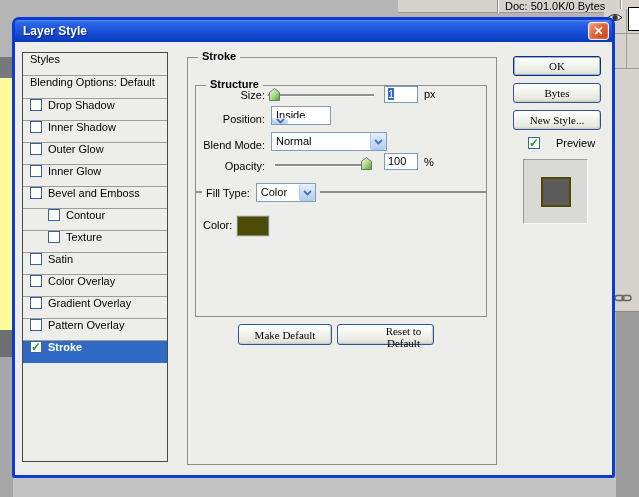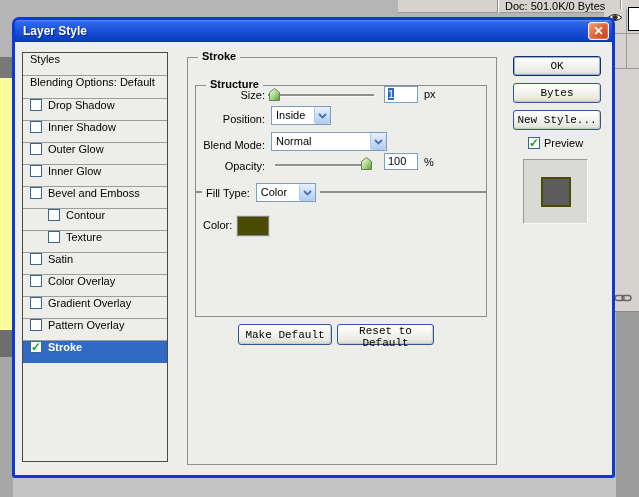--- a/index.html
+++ b/index.html
@@ -86,28 +86,28 @@
             display:flex; align-items:center; justify-content:center; }
 
   
   .track { height:2px; background:#909090; box-shadow:0 1px 0 #F8F8F8; }
   .thumb { width:11px; height:13px; cursor:pointer; }
 
   
   .swatch { width:32px; height:20px; border:1px solid #828282; box-shadow:0 0 0 1px #D8D8D4; cursor:pointer; }
 
   
-  .xpbtn { border:1px solid #31549C; border-radius:3px; font-family:Liberation Mono, monospace;
+  .xpbtn { border:1px solid #31549C; border-radius:3px; font-family:Liberation Serif, serif;
            font-size:11px; color:#000; cursor:pointer; text-align:center;
            background:linear-gradient(180deg,#FFFFFF 0%,#F4F4EE 45%,#E9E9E2 80%,#D6D6CA 100%);
            box-shadow:inset -1px -1px 1px #C8C8BC; }
   .xpbtn.default { border-color:#16305E; box-shadow:inset 0 0 0 1px #8FB0EC; }
 
   
-  .preview-check { display:flex; align-items:center; gap:4px; }
+  .preview-check { display:flex; align-items:center; gap:16px; }
   .preview-thumb { background:#D9D9D6; border-top:1px solid #9A9A9A; border-left:1px solid #9A9A9A;
                    border-right:1px solid #FAFAFA; border-bottom:1px solid #FAFAFA; }
   .preview-square { position:absolute; left:17px; top:17px; width:30px; height:30px;
                     background:#5C5C5C; border:2px solid #4B4B04; }
 </style>
 </head>
 <body>
 
 <div class="bg bg-bottom"></div>
 <div class="bg bg-left-dark1"></div>
@@ -227,21 +227,21 @@
               <stop offset="1" stop-color="#4E9A28"></stop>
         </linearGradient>
           </defs>
         <polygon points="5.5,0.5 10.5,4.5 10.5,12.5 0.5,12.5 0.5,4.5" fill="url(#g1)" stroke="#6B7B6B"></polygon>
       </svg>
     </div>
     <div class="abs txt" style="left:369px; top:44px; width:34px; height:17px;"><span class="sel">1</span></div>
     <div class="abs" style="left:409px; top:46px;">px</div>
 
     <div class="abs flabel" style="left:180px; top:70px; width:70px;">Position:</div>
-    <div class="abs dropdown" style="left:256px; top:64px; width:60px; height:19px;">
+    <div class="abs dropdown" style="left:256px; top:64px; width:60px; height:19px;flex-direction:column;">
       <span class="dd-value">Inside</span>
       <span class="dd-btn">
         <svg width="9" height="6" viewBox="0 0 9 6">
             <path d="M1 1 L4.5 4.5 L8 1" stroke="#4A6FB8" stroke-width="1.8" fill="none"></path>
           </svg>
       </span>
     </div>
 
     <div class="abs flabel" style="left:170px; top:96px; width:80px;">Blend Mode:</div>
     <div class="abs dropdown" style="left:256px; top:90px; width:116px; height:19px;">
@@ -280,21 +280,21 @@
                 <path d="M1 1 L4.5 4.5 L8 1" stroke="#4A6FB8" stroke-width="1.8" fill="none"></path>
               </svg>
           </span>
         </span>
       </div>
     </div>
     <div class="abs" style="left:188px; top:177px;">Color:</div>
     <div class="abs swatch" style="left: 222px; top: 174px; background: rgb(75, 75, 4);"></div>
 
     <button class="abs xpbtn" style="left:223px; top:282px; width:94px; height:21px;">Make Default</button>
-    <button class="abs xpbtn" style="left:322px; top:282px; width:97px; height:21px;">Reset to Default</button>
+    <button class="abs xpbtn" style="left:322px; top:282px; width:97px; height:21px;padding-left:36px;">Reset to Default</button>
 
     <button class="abs xpbtn default" style="left:498px; top:14px; width:88px; height:20px;">OK</button>
     <button class="abs xpbtn" style="left:498px; top:41px; width:88px; height:20px;">Bytes</button>
     <button class="abs xpbtn" style="left:498px; top:68px; width:88px; height:20px;">New Style...</button>
 
     <div class="abs preview-check" style="left:513px; top:95px;">
       <span class="cb checked" style="margin-right:0;"></span>
       <span>Preview</span>
     </div>
 

